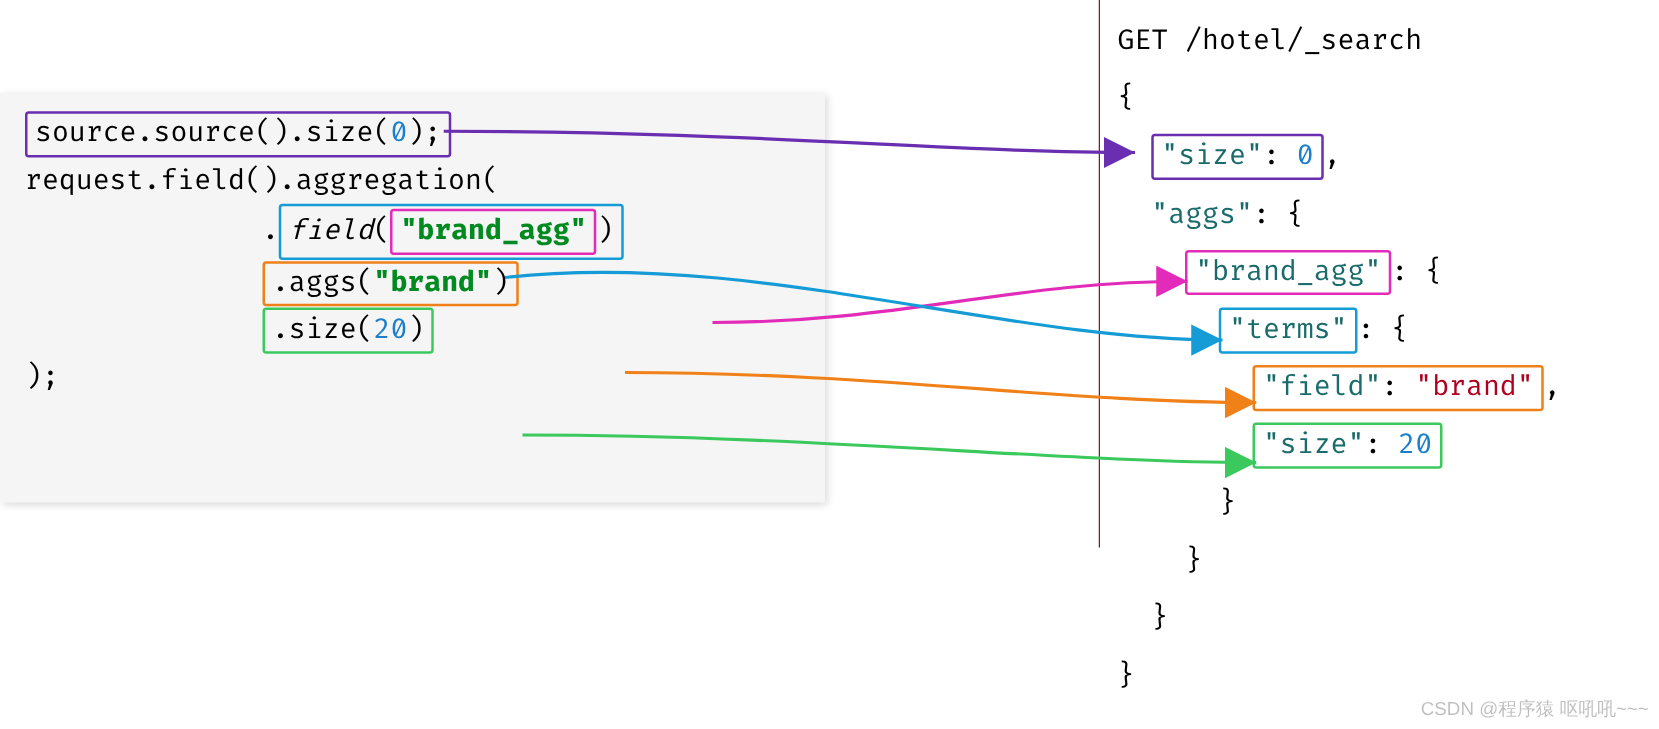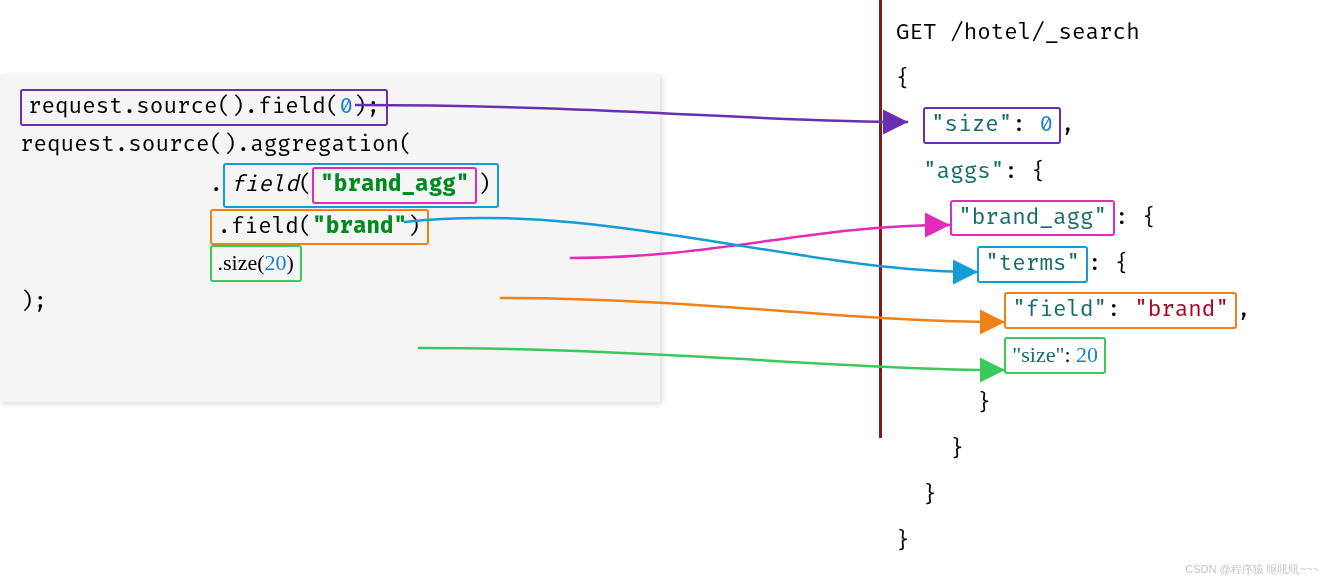--- a/index.html
+++ b/index.html
@@ -23,65 +23,65 @@
     box-shadow: 2px 2px 6px rgba(0,0,0,0.15);
     padding: 14px 20px;
     line-height: 1.7;
   }
   .right-panel {
     position: absolute;
     left: 879px;
     top: 0;
     width: 448px;
     height: 438px;
-    border-left: 3px solid #7f1d1d;
+    border-left: 1px solid #7f1d1d;
     padding: 10px 14px;
     line-height: 2.1;
   }
   .code-line { white-space: pre; font-family: inherit; }
   .num { color: #1b7fc9; }
   .str { color: #008a1f; font-weight: bold; }
   .italic { font-style: italic; }
   .json-key { color: #1a6b6b; }
   .json-str { color: #b00020; }
   .box {
     display: inline-block;
     border: 2.5px solid;
     border-radius: 3px;
     padding: 2px 6px;
     line-height: 1.3;
   }
   .purple { border-color: #6a2fb0; }
   .magenta { border-color: #e22bb8; }
   .cyan { border-color: #159bd6; }
   .orange { border-color: #f08018; }
-  .green { border-color: #3bc95d; font-family: Liberation Serif, serif; }
+  .green { border-color: #3bc95d; }
   svg.arrows {
     position: absolute;
     left: 0; top: 0;
     width: 1327px; height: 583px;
     pointer-events: none;
   }
   .watermark {
     position: absolute;
     right: 8px;
     bottom: 6px;
-    font-size: 11px;
+    font-size: 15px;
     color: rgba(0,0,0,0.25);
     font-family: sans-serif;
   }
 </style>
 </head>
 <body>
 
 <div class="left-panel">
-  <div class="code-line"><span class="box purple"><span>request.source().field(</span><span class="num">0</span><span>);</span></span></div>
-  <div class="code-line">request.source().aggregation(</div>
+  <div class="code-line"><span class="box purple"><span>source.source().size(</span><span class="num">0</span><span>);</span></span></div>
+  <div class="code-line">request.field().aggregation(</div>
   <div class="code-line"><span>              .</span><span class="box cyan"><span class="italic">field</span><span>(</span><span class="box magenta"><span class="str">"brand_agg"</span></span><span>)</span></span></div>
-  <div class="code-line"><span>              </span><span class="box orange"><span>.field(</span><span class="str">"brand"</span><span>)</span></span></div>
+  <div class="code-line"><span>              </span><span class="box orange"><span>.aggs(</span><span class="str">"brand"</span><span>)</span></span></div>
   <div class="code-line"><span>              </span><span class="box green"><span>.size(</span><span class="num">20</span><span>)</span></span></div>
   <div class="code-line">);</div>
 </div>
 
 <div class="right-panel">
   <div class="code-line">GET /hotel/_search</div>
   <div class="code-line">{</div>
   <div class="code-line">  <span class="box purple"><span class="json-key">"size"</span><span>: </span><span class="num">0</span></span><span>,</span></div>
   <div class="code-line">  <span class="json-key">"aggs"</span><span>: {</span></div>
   <div class="code-line">    <span class="box magenta"><span class="json-key">"brand_agg"</span></span><span>: {</span></div>

